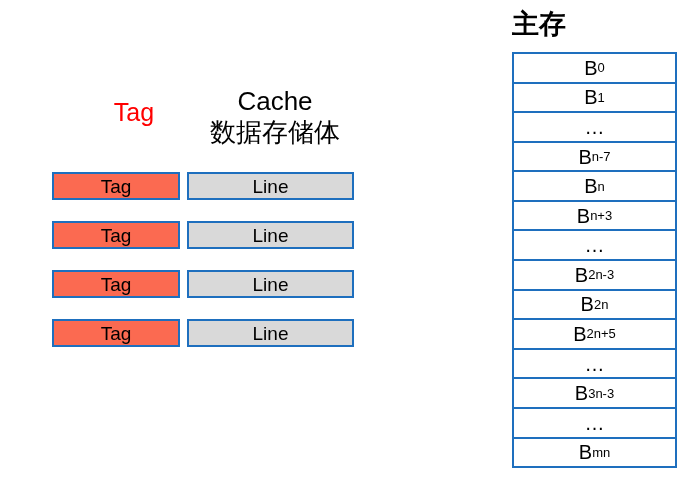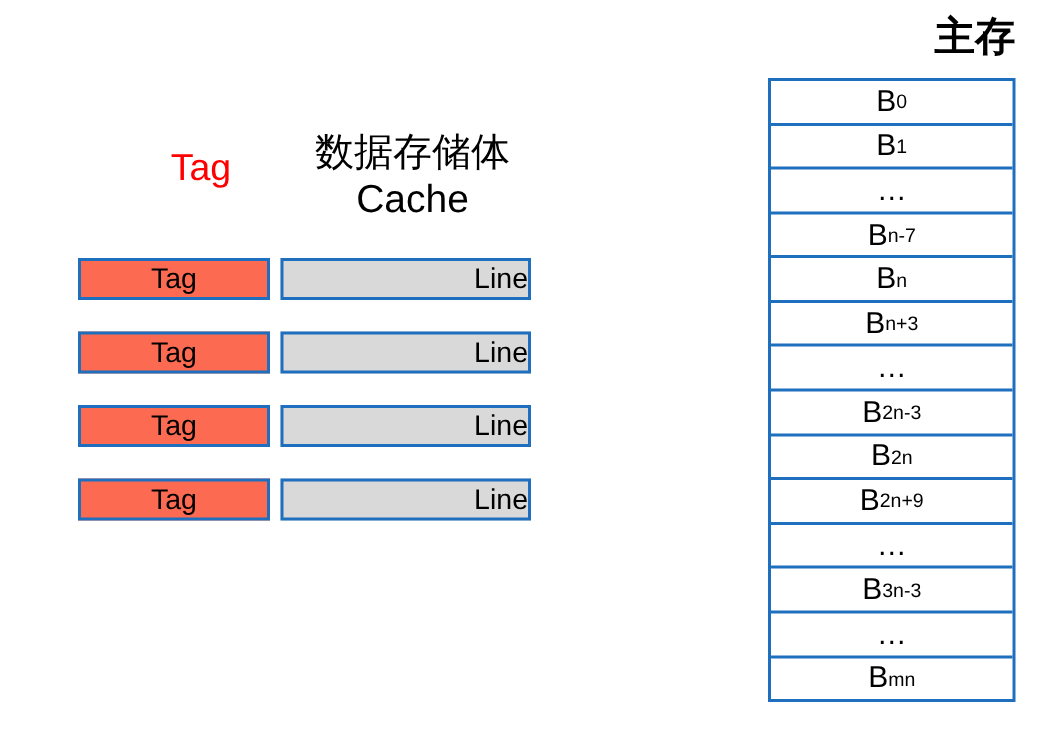--- a/index.html
+++ b/index.html
@@ -18,24 +18,24 @@
   }
   
   .cache-row { position:absolute; left:52px; width:302px; height:28px; }
   .box {
     position:absolute; top:0; height:28px; box-sizing:border-box;
     border:2px solid var(--accent-blue,#1e6fbe);
     display:flex; align-items:center; justify-content:center;
     font-size:19px; line-height:19px;
   }
   .tag-box  { left:0;     width:128px; background:var(--tag-fill,#fb6a51); }
-  .line-box { left:135px; width:167px; background:var(--line-fill,#d9d9d9);justify-content:flex-end; }
+  .line-box { left:135px; width:167px; background:var(--line-fill,#d9d9d9); }
   
   .mem-title {
-    position:absolute; left:512px; top:9px; width:165px; text-align:right;
+    position:absolute; left:512px; top:9px; width:165px; text-align:left;
     font-size:27px; line-height:31px; font-weight:bold;
   }
   .mem-table {
     position:absolute; left:512px; top:52px; width:165px; height:416px;
     box-sizing:border-box; border:2px solid var(--accent-blue,#1e6fbe);
     display:flex; flex-direction:column; background:#fff;
   }
   .mem-row {
     flex:1; border-bottom:2px solid var(--accent-blue,#1e6fbe);
     display:flex; align-items:center; justify-content:center;
@@ -45,22 +45,22 @@
   .mem-row sub { font-size:13px; line-height:13px; }
 </style>
 </head>
 <body>
 
 <div class="stage">
 
   <div class="tag-col-label">Tag</div>
 
   <div class="cache-col-label">
+    <div>Cache</div>
     <div>数据存储体</div>
-    <div>Cache</div>
   </div>
 
   <div class="cache-row" style="top:172px">
     <div class="box tag-box">
         <span>Tag</span>
       </div>
     <div class="box line-box">
         <span>Line</span>
       </div>
   </div>
@@ -126,21 +126,21 @@
     <div class="mem-row">
         <span>B</span>
         <sub>2n-3</sub>
       </div>
     <div class="mem-row">
         <span>B</span>
         <sub>2n</sub>
       </div>
     <div class="mem-row">
         <span>B</span>
-        <sub>2n+9</sub>
+        <sub>2n+5</sub>
       </div>
     <div class="mem-row">
         <span>…</span>
         <sub></sub>
       </div>
     <div class="mem-row">
         <span>B</span>
         <sub>3n-3</sub>
       </div>
     <div class="mem-row">

